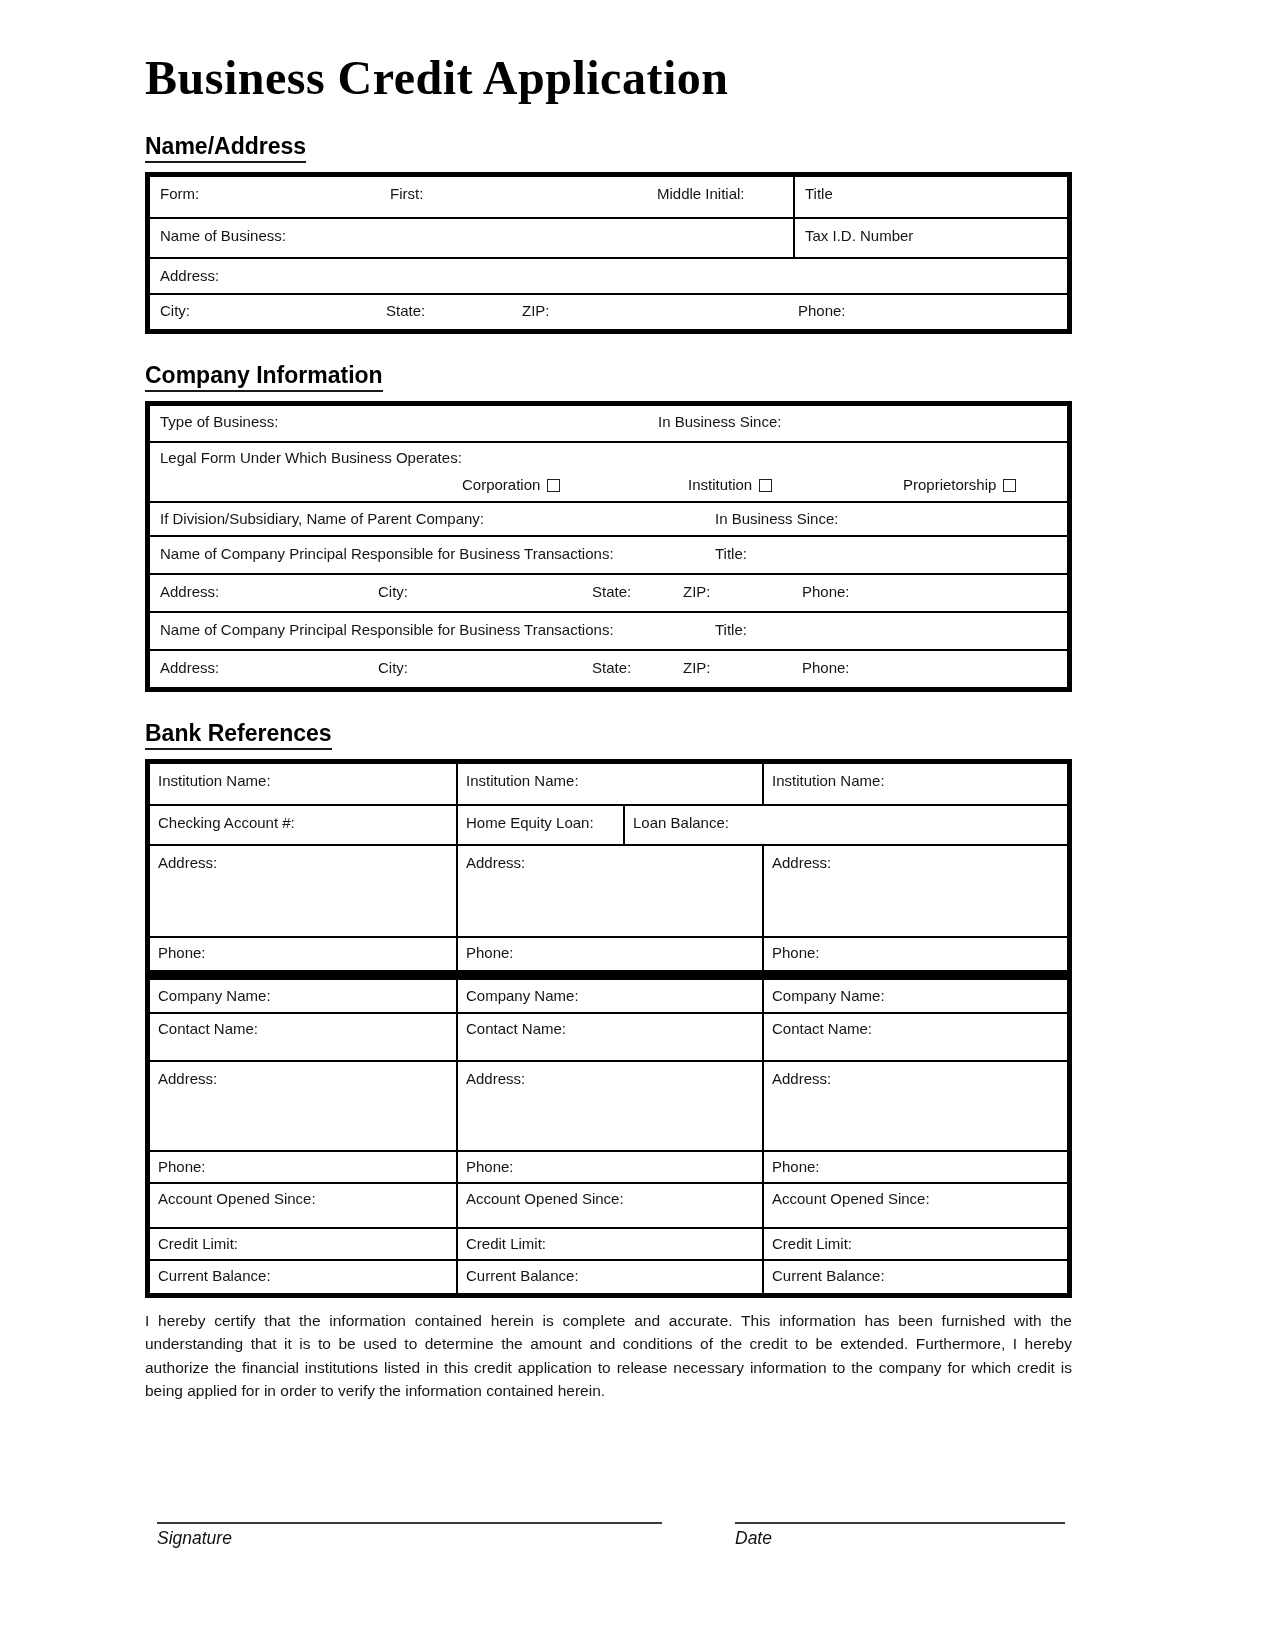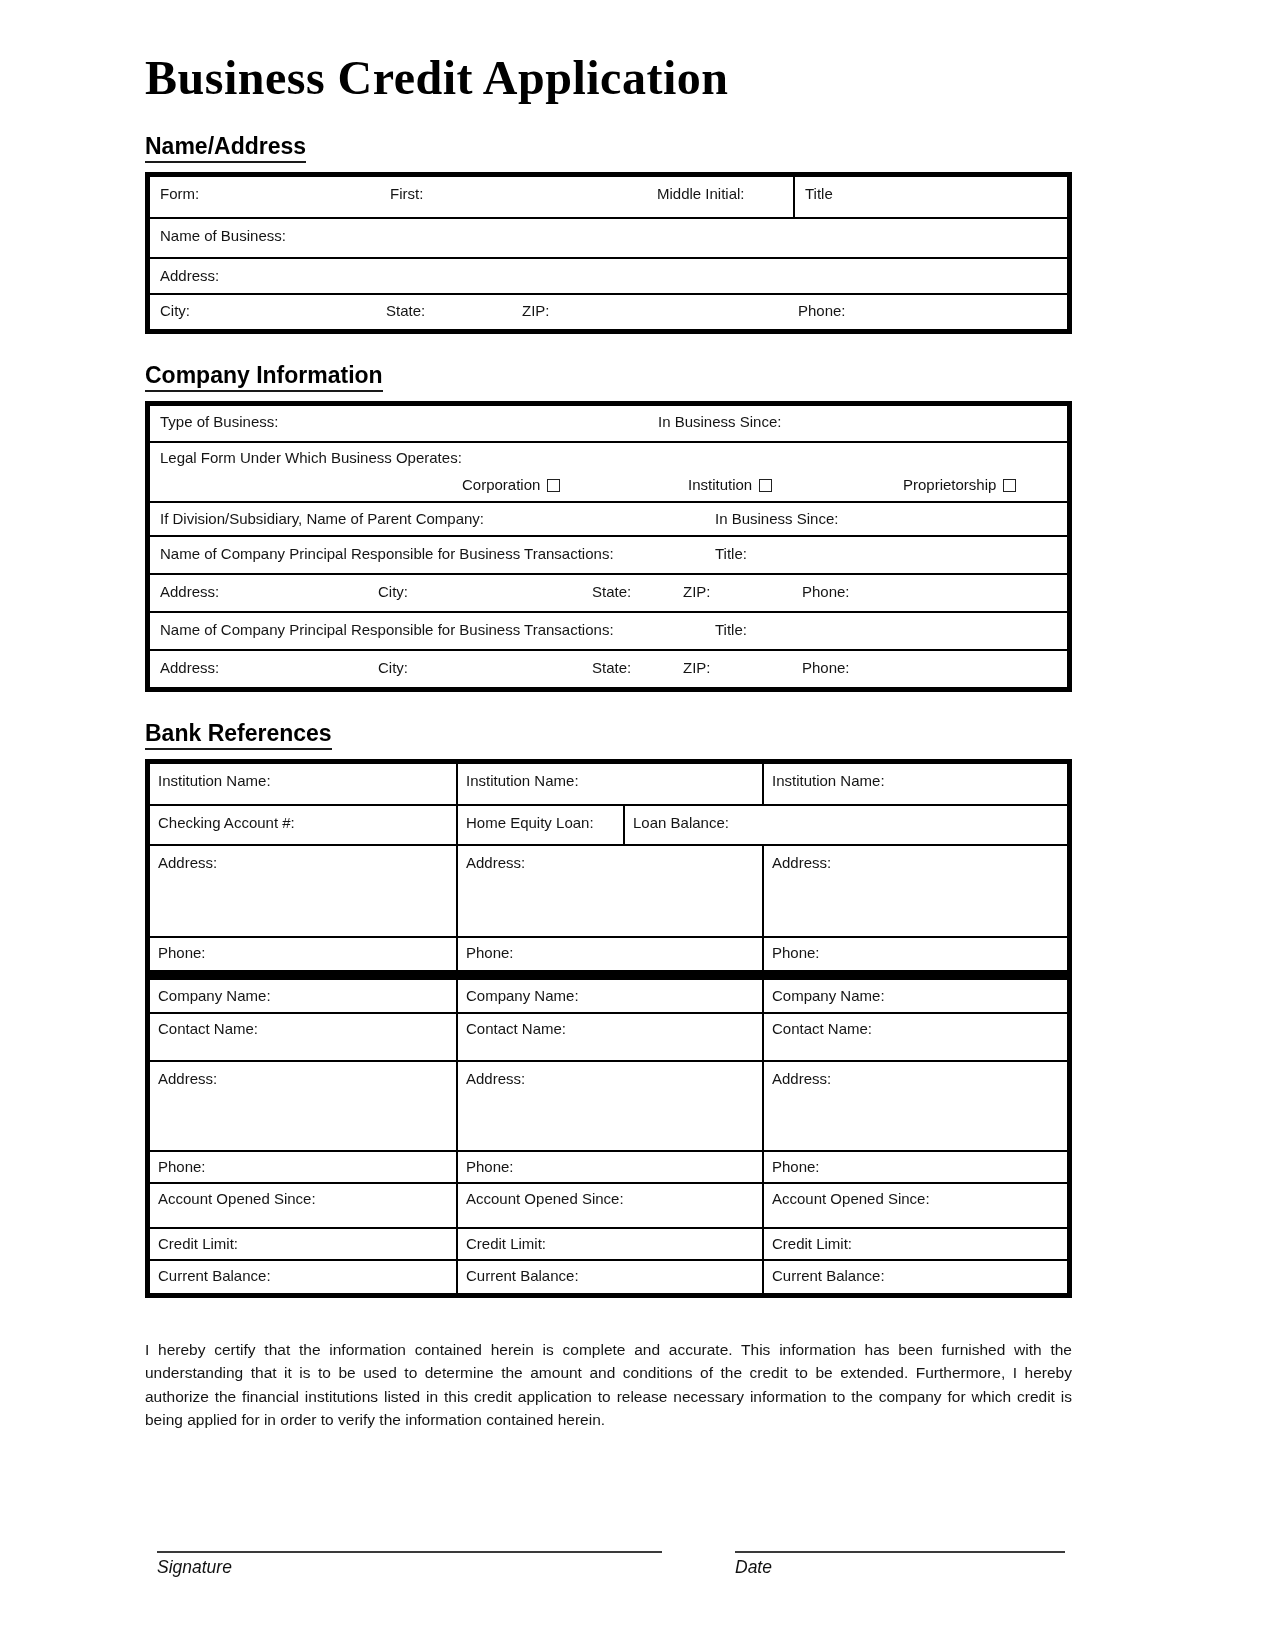--- a/index.html
+++ b/index.html
@@ -63,21 +63,21 @@
     width:13px; height:13px;
     border:1.6px solid #222;
     background:#fff;
     vertical-align:-2px;
     margin-left:7px;
     cursor:pointer;
   }
   .cb-item { position:absolute; font-size:15px; white-space:nowrap; }
 
   .cert-text {
-    margin-top:40px;
+    margin-top:11px;
     font-size:15.5px;
     line-height:1.5;
     text-align:justify;
     color:#151515;
     width:927px;
   }
 
   .sign-block { position:relative; margin-top:92px; height:70px; }
   .sign-line {
     position:absolute; top:28px;
@@ -111,20 +111,23 @@
         <span class="flabel" style="left:240px; top:8px;">First:</span>
         <span class="flabel" style="left:507px; top:8px;">Middle Initial:</span>
       </div>
       <div class="fcell" style="width:272px;">
         <span class="flabel" style="left:10px; top:8px;">Title</span>
       </div>
     </div>
     <div class="frow" style="height:40px;">
       <div class="fcell grow">
         <span class="flabel" style="left:10px; top:8px;">Name of Business:</span>
+      </div>
+      <div class="fcell" style="width:272px;">
+        <span class="flabel" style="left:10px; top:8px;">Tax I.D. Number</span>
       </div>
     </div>
     <div class="frow" style="height:36px;">
       <div class="fcell grow">
         <span class="flabel" style="left:10px; top:8px;">Address:</span>
       </div>
     </div>
     <div class="frow" style="height:34px;">
       <div class="fcell grow">
         <span class="flabel" style="left:10px; top:7px;">City:</span>

